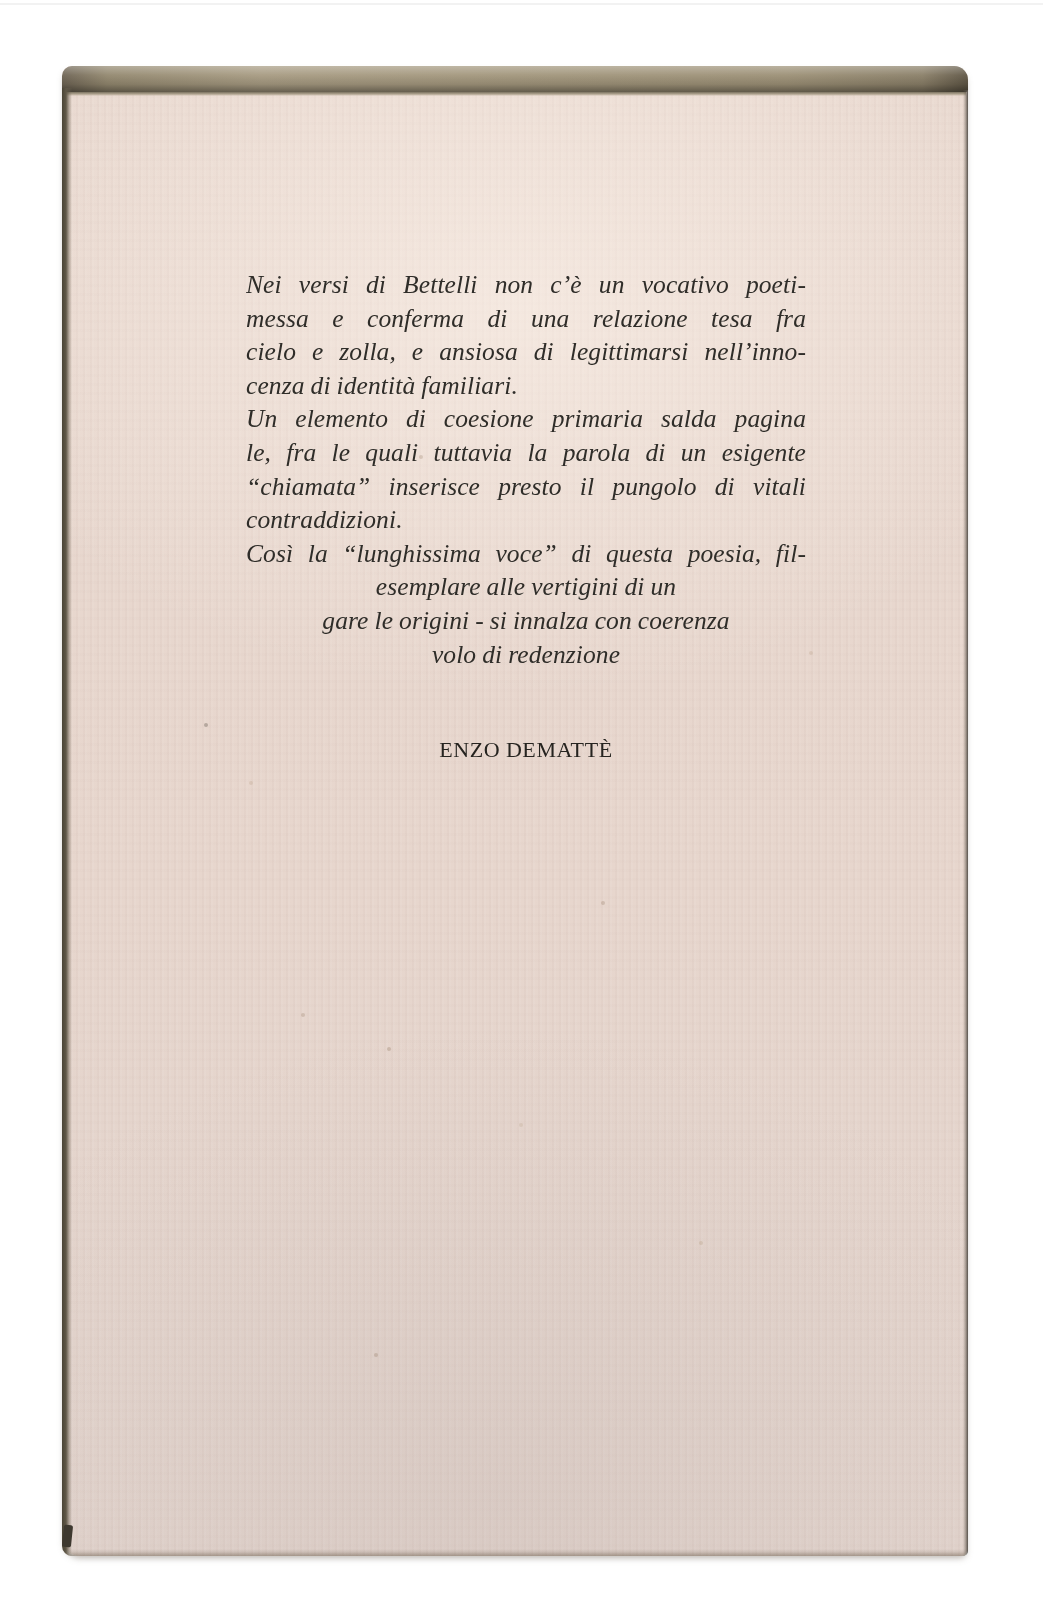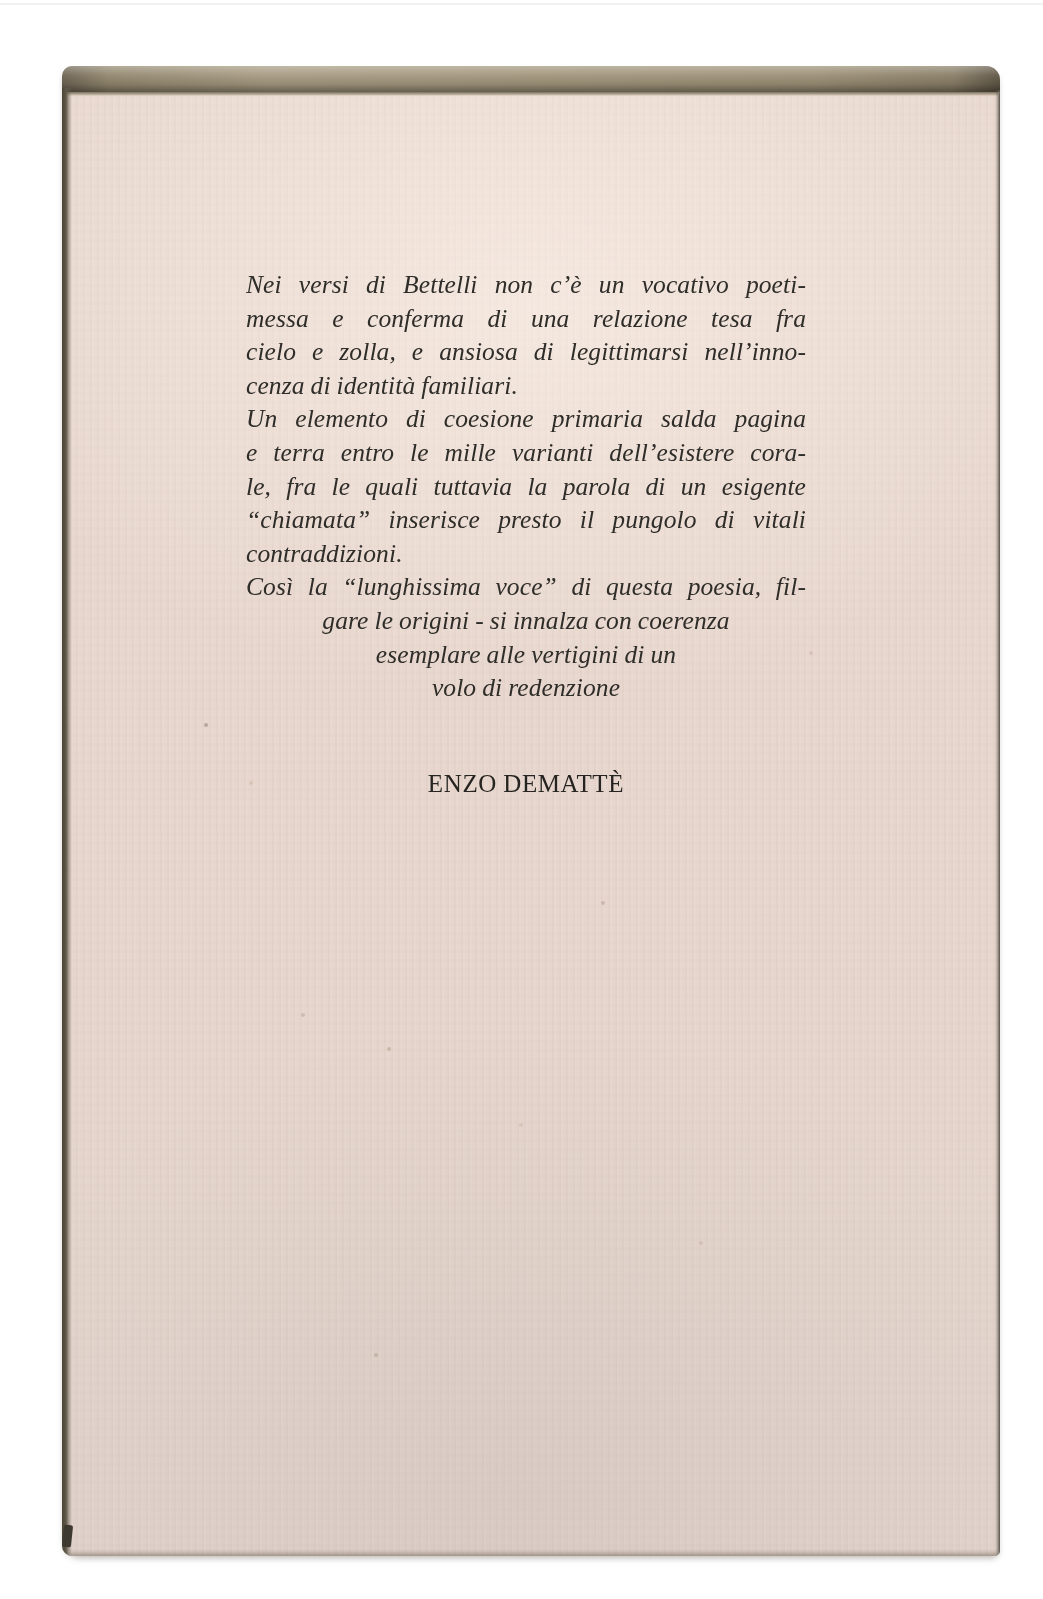--- a/index.html
+++ b/index.html
@@ -18,21 +18,20 @@
   .book{
     position:absolute;left:62px;top:66px;width:906px;height:1490px;
     border-radius:10px 14px 8px 18px;
     background:
       radial-gradient(ellipse 820px 560px at 50% 16%, rgba(255,246,238,0.55), rgba(255,246,238,0) 70%),
       radial-gradient(ellipse 980px 760px at 48% 96%, rgba(186,170,165,0.22), rgba(186,170,165,0) 62%),
       repeating-linear-gradient(90deg, rgba(176,148,140,0.06) 0 2px, rgba(255,255,255,0.05) 2px 4px, rgba(176,148,140,0) 4px 7px),
       repeating-linear-gradient(0deg, rgba(201,180,170,0.05) 0 3px, rgba(201,180,170,0) 3px 9px),
       linear-gradient(180deg,#e9d9d0 0%, #e7d6cd 55%, #e1d3cc 100%);
     box-shadow:0 4px 6px -2px rgba(120,110,100,0.5);
-    padding-left:32px;
   }
   .top-edge{
     position:absolute;top:0;left:0;right:0;height:26px;
     border-radius:10px 14px 2px 2px;
     background:
       linear-gradient(180deg, rgba(255,255,255,0.30) 0%, rgba(255,255,255,0.05) 35%, rgba(0,0,0,0.10) 70%, rgba(0,0,0,0.38) 100%),
       linear-gradient(90deg,#6e6454 0%, #93886f 5%, #a79b82 22%, #a2967c 50%, #9c9076 80%, #8a7f68 95%, #5f5645 100%);
   }
   .top-edge-underline{
     position:absolute;top:26px;left:2px;right:2px;height:4px;
@@ -84,21 +83,21 @@
   }
   .line{
     height:33.6px;overflow:hidden;
     text-align:justify;text-align-last:justify;
   }
   .line.l{text-align:right;text-align-last:left;}
   .line.c{text-align:center;text-align-last:center;}
   .author{
     margin-top:62px;
     font-style:normal;
-    font-size:25px;
+    font-size:22px;
     letter-spacing:0.6px;
     text-align:center;
     color:#262420;
   }
 </style>
 </head>
 <body>
 
 <div class="scene">
   <div class="scan-artifact"></div>
@@ -111,25 +110,24 @@
     <div class="bottom-edge"></div>
     <div class="corner-notch"></div>
     <div class="paper-specks"></div>
 
     <div class="blurb">
       <div class="line">Nei versi di Bettelli non c’è un vocativo poeti-</div>
       <div class="line">messa e conferma di una relazione tesa fra</div>
       <div class="line">cielo e zolla, e ansiosa di legittimarsi nell’inno-</div>
       <div class="line l">cenza di identità familiari.</div>
       <div class="line">Un elemento di coesione primaria salda pagina</div>
-      <div class="line">e terra entro le mille varianti dell’esistere cora-</div>
       <div class="line">le, fra le quali tuttavia la parola di un esigente</div>
       <div class="line">“chiamata” inserisce presto il pungolo di vitali</div>
       <div class="line l">contraddizioni.</div>
       <div class="line">Così la “lunghissima voce” di questa poesia, fil-</div>
+      <div class="line c">esemplare alle vertigini di un</div>
       <div class="line c">gare le origini - si innalza con coerenza</div>
-      <div class="line c">esemplare alle vertigini di un</div>
       <div class="line c">volo di redenzione</div>
 
       <div class="author">ENZO DEMATTÈ</div>
     </div>
   </div>
 </div>
 
 </body></html>

